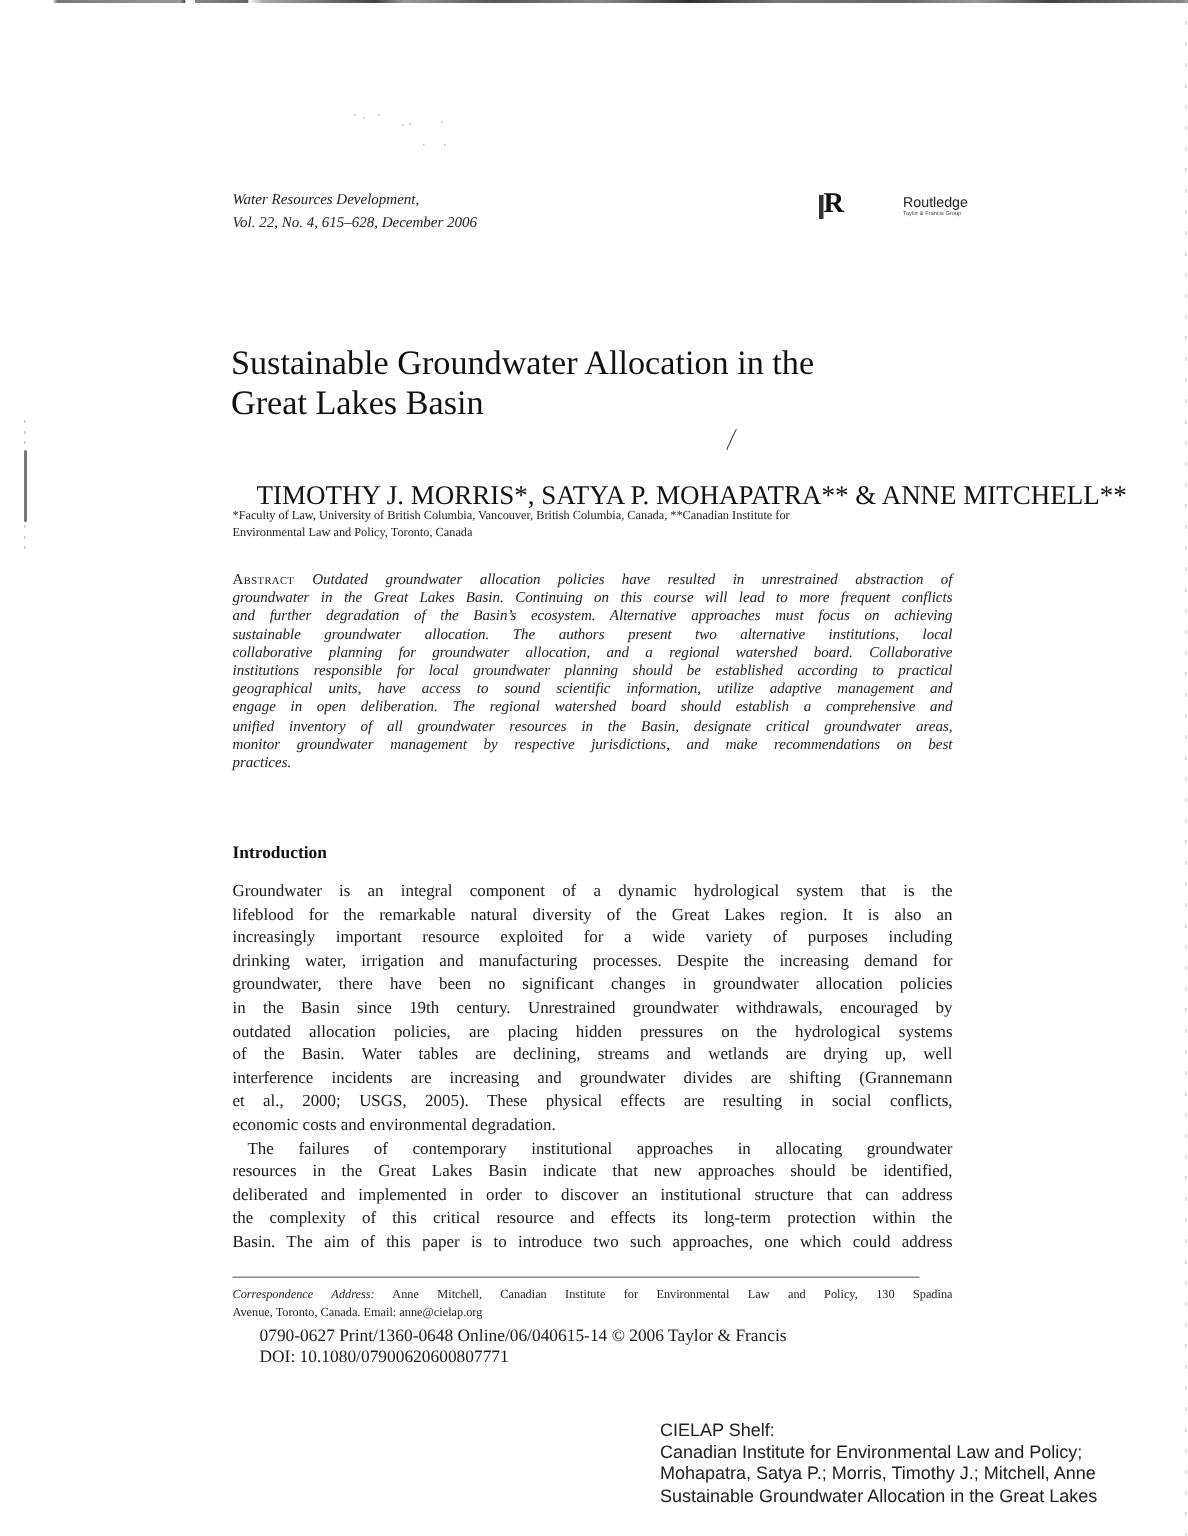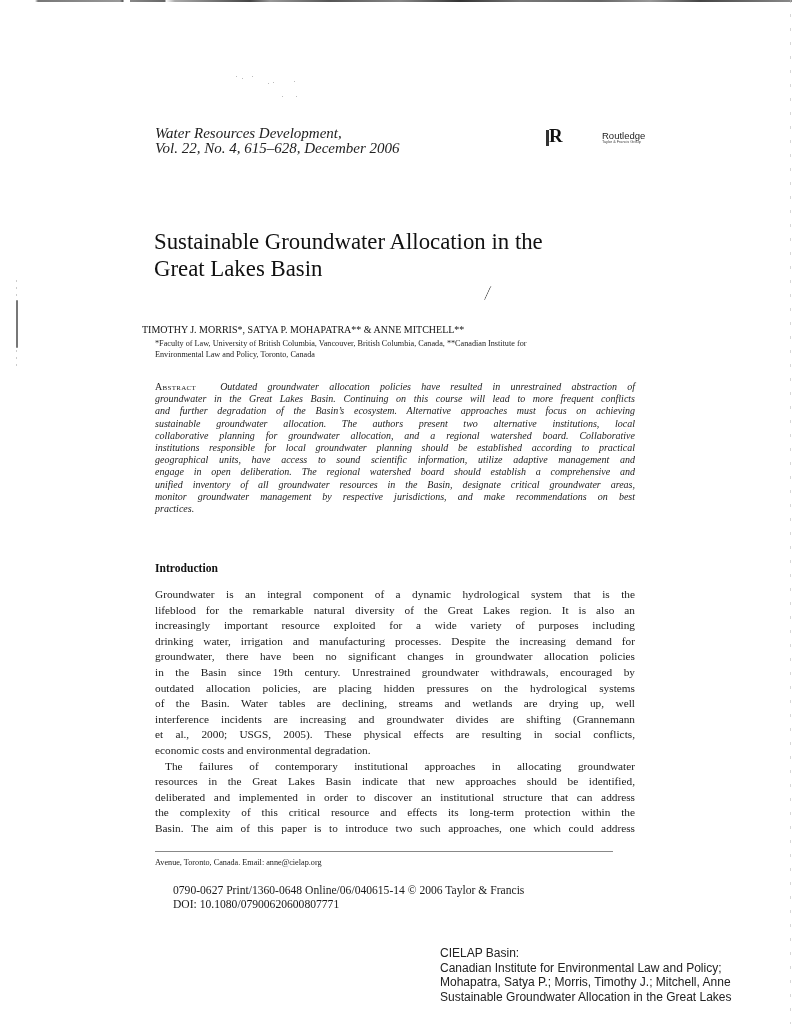--- a/index.html
+++ b/index.html
@@ -21,21 +21,21 @@
       background: #777; border-radius: 1px;
     }
     .scan-left-dots {
       position: absolute; left: 16px; top: 280px; width: 1px; height: 90px;
       background: repeating-linear-gradient(to bottom, #ccc 0, #ccc 2px, transparent 2px, transparent 7px);
     }
     .speck { position: absolute; width: 1px; height: 1px; background: #bbb; }
 
     .journal {
       position: absolute; left: 155px; top: 126px;
-      font-style: italic; font-size: 15px; line-height: 15px; color: #222;
+      font-style: italic; font-size: 10px; line-height: 15px; color: #222;
     }
     .journal div { white-space: nowrap; }
 
     .publisher {
       position: absolute; left: 546px; top: 130px; display: flex; align-items: center;
     }
     .publisher .logo-mark {
       width: 12px; height: 16px; position: relative; margin-right: 4px;
     }
     .publisher .logo-mark .bar { position: absolute; left: 0; top: 0; width: 3px; height: 16px; background: #333; }
@@ -55,37 +55,37 @@
       position: absolute; left: 154px; top: 228px; width: 520px;
       font-size: 22.8px; line-height: 27px; color: #111; font-weight: normal; margin: 0;
     }
     .title div { white-space: nowrap; }
     .pen-mark {
       position: absolute; left: 487px; top: 286px; width: 2px; height: 14px;
       border-left: 1.5px solid #444; transform: skewX(-25deg); border-radius: 2px;
     }
 
     .authors {
-      position: absolute; left: 142px; top: 322px;
-      font-size: 10px; line-height: 16px; color: #111; white-space: nowrap;
+      position: absolute; left: 171px; top: 322px;
+      font-size: 18px; line-height: 16px; color: #111; white-space: nowrap;
     }
     .affil {
       position: absolute; left: 155px; top: 338px; width: 480px;
       font-size: 8.2px; line-height: 11px; color: #222;
     }
     .affil div { white-space: nowrap; }
 
     .abstract {
       position: absolute; left: 155px; top: 381px; width: 480px;
       font-size: 10px; line-height: 12.2px; color: #222; text-align: justify;
     }
     .abstract .line { display: block; white-space: nowrap; text-align-last: justify; }
     .abstract .line.last { text-align-last: left; }
     .abstract .label {
-      font-style: normal; font-variant: small-caps; letter-spacing: 0.3px; margin-right: 24px;
+      font-style: normal; font-variant: small-caps; letter-spacing: 0.3px; margin-right: 12px;
     }
     .abstract em { font-style: italic; }
 
     .heading {
       position: absolute; left: 155px; top: 562px;
       font-size: 11.6px; font-weight: bold; color: #111; margin: 0;
     }
 
     .body {
       position: absolute; left: 155px; top: 587px; width: 480px;
@@ -193,26 +193,27 @@
   <span class="line last">economic costs and environmental degradation.</span>
   <span class="line indent">The failures of contemporary institutional approaches in allocating groundwater</span>
   <span class="line">resources in the Great Lakes Basin indicate that new approaches should be identified,</span>
   <span class="line">deliberated and implemented in order to discover an institutional structure that can address</span>
   <span class="line">the complexity of this critical resource and effects its long-term protection within the</span>
   <span class="line">Basin. The aim of this paper is to introduce two such approaches, one which could address</span>
 </div>
 
 <div class="footnote-rule"></div>
 <div class="footnote">
+  <span class="line"><em>Correspondence Address:</em> <span>Anne Mitchell, Canadian Institute for Environmental Law and Policy, 130 Spadina</span></span>
   <span class="line last">Avenue, Toronto, Canada. Email: anne@cielap.org</span>
 </div>
 
 <div class="issn">
   <div>0790-0627 Print/1360-0648 Online/06/040615-14 © 2006 Taylor &amp; Francis</div>
   <div>DOI: 10.1080/07900620600807771</div>
 </div>
 
 <div class="shelf">
-  <div>CIELAP Basin:</div>
+  <div>CIELAP Shelf:</div>
   <div>Canadian Institute for Environmental Law and Policy;</div>
   <div>Mohapatra, Satya P.; Morris, Timothy J.; Mitchell, Anne</div>
   <div>Sustainable Groundwater Allocation in the Great Lakes</div>
 </div>
 
 </body></html>

